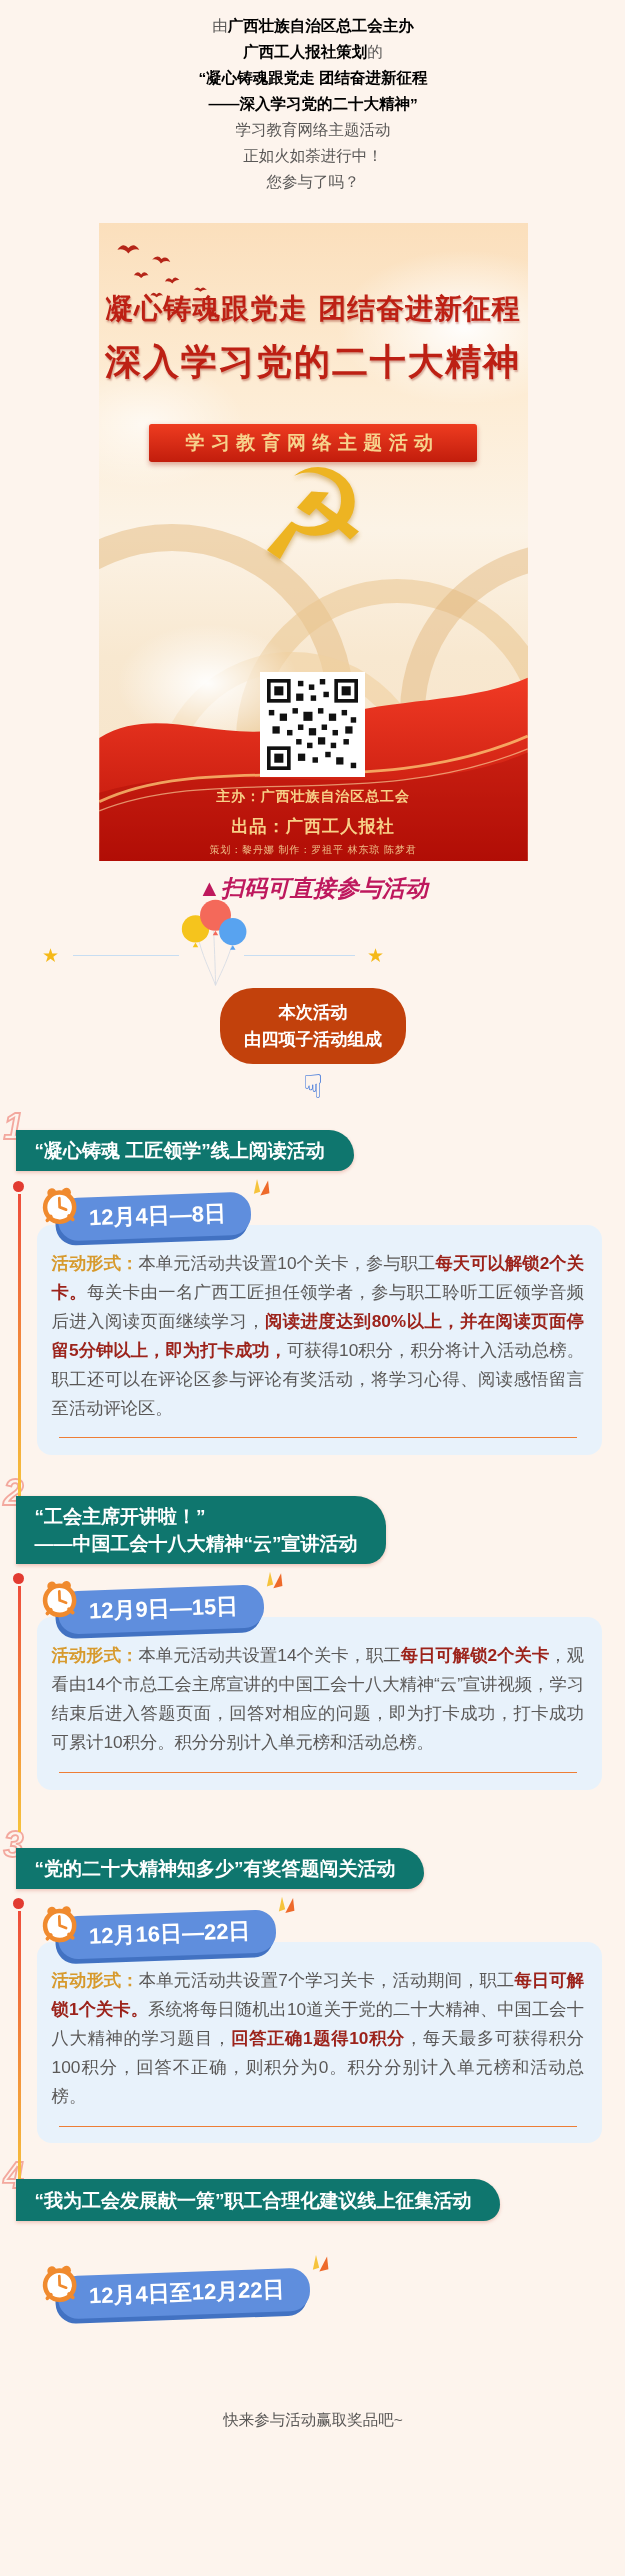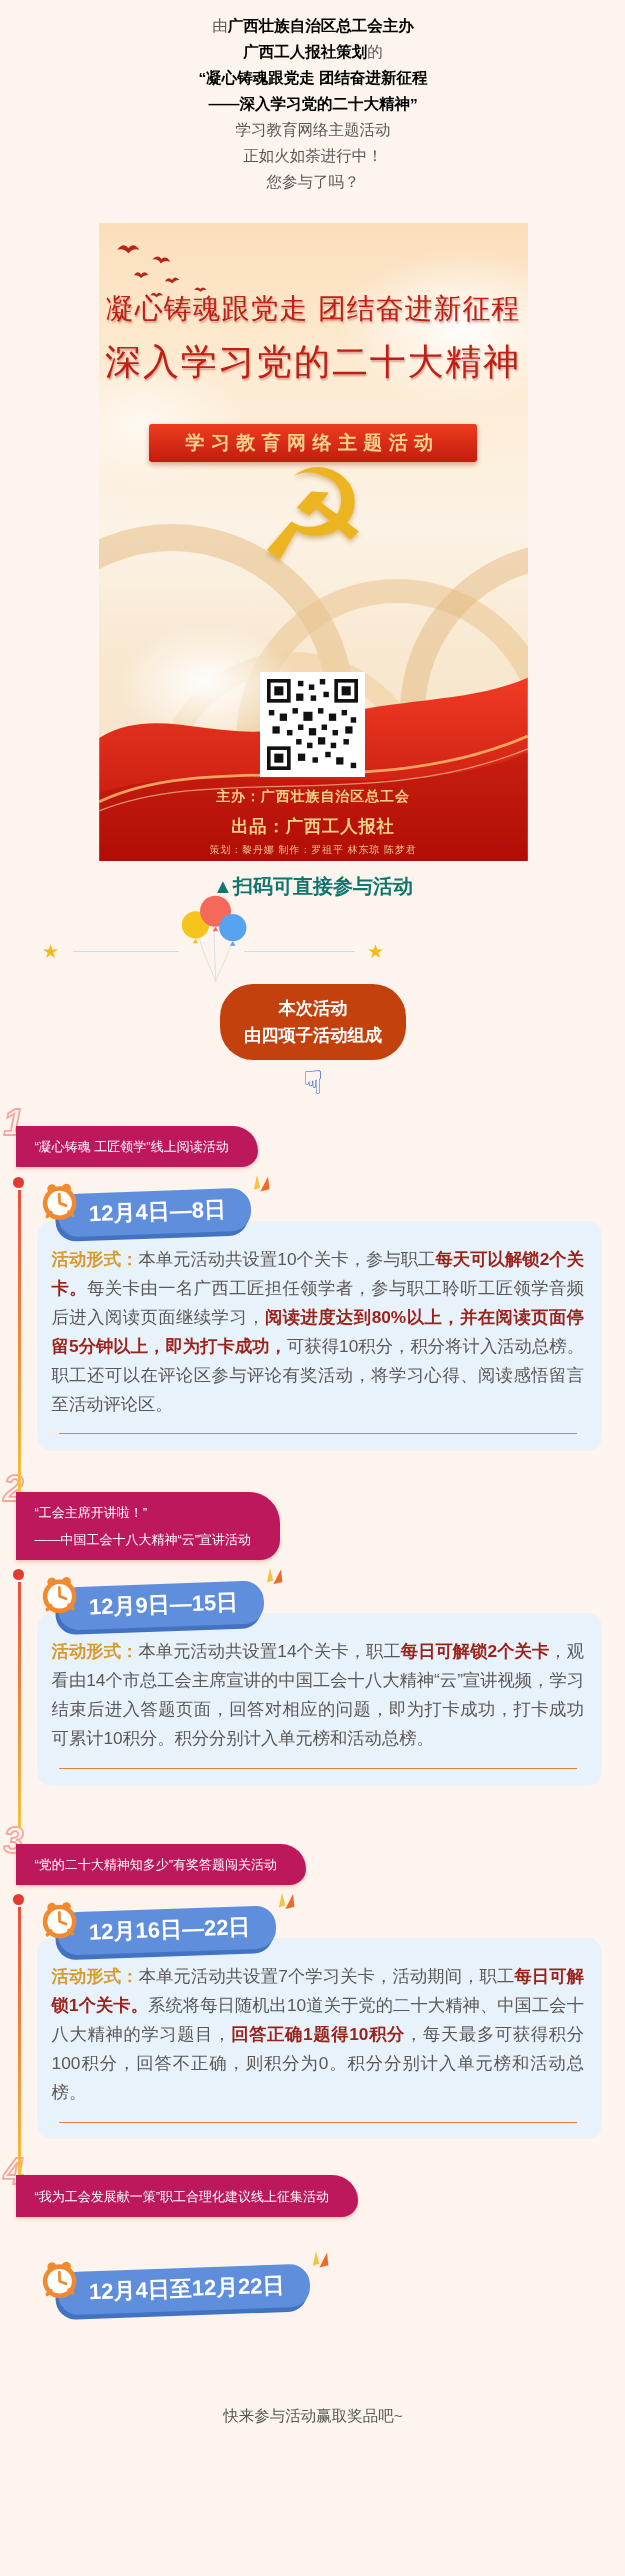--- a/index.html
+++ b/index.html
@@ -15,41 +15,41 @@
   .poster{width:429px;height:638px;margin:28px auto 0;position:relative;overflow:hidden;
     background:linear-gradient(180deg,#fbdfbc 0%,#fdecd4 26%,#fcf3e6 48%,#f8e8d0 68%,#f6e3c8 100%);}
   .p-cloud{position:absolute;border-radius:50%;background:radial-gradient(closest-side,rgba(255,255,255,.95),rgba(255,255,255,0));}
   .p-arc{position:absolute;border-radius:50%;border-style:solid;border-color:rgba(228,186,126,.5);}
   .p-arc.a1{width:310px;height:310px;border-width:27px;left:-109px;top:301px;}
   .p-arc.a2{width:274px;height:274px;border-width:24px;left:137px;top:356px;border-color:rgba(233,196,142,.55);}
   .p-arc.a3{width:292px;height:292px;border-width:25.5px;left:301px;top:319px;border-color:rgba(225,180,120,.45);}
   .p-arc.a4{width:237px;height:237px;border-width:20px;left:55px;top:429px;border-color:rgba(240,208,160,.6);}
   .birds{position:absolute;left:11px;top:14.6px;}
   .p-title{position:absolute;left:0;width:100%;text-align:center;
-    font-family:"DejaVu Serif","Liberation Serif",serif;font-weight:normal;color:#bd2014;
+    font-family:"DejaVu Serif","Liberation Serif",serif;font-weight:bold;color:#bd2014;
     text-shadow:0.9px 1.8px 1.8px rgba(140,25,15,.35);}
   .p-title.t1{top:67px;font-size:28px;letter-spacing:0.9px;}
   .p-title.t2{top:115px;font-size:36px;letter-spacing:1.8px;}
   .ribbon{position:absolute;left:50px;top:201px;width:328px;height:38px;line-height:38px;
     background:linear-gradient(180deg,#ee3c20,#c21d0c);text-align:center;color:#f6d28c;
     font-size:19px;font-weight:bold;letter-spacing:6.4px;border-radius:2.7px;
     box-shadow:0 2.7px 5.5px rgba(160,30,10,.35);}
   .ribbon::before,.ribbon::after{content:'';position:absolute;top:7.3px;width:14.6px;height:38px;background:#a41507;z-index:-1;}
   .ribbon::before{left:-9px;transform:skewY(-14deg);}
   .ribbon::after{right:-9px;transform:skewY(14deg);}
   .emblem{position:absolute;top:230px;left:0;width:100%;text-align:center;font-size:126px;line-height:1;
     color:#edb422;filter:drop-shadow(0 3.6px 2.7px rgba(170,110,0,.45));}
   .qr{position:absolute;top:449px;left:161px;width:91px;height:91px;background:#fff;padding:7.3px;z-index:3;}
   .wave-svg{position:absolute;bottom:0;left:0;z-index:2;}
   .p-host,.p-prod,.p-credits{position:absolute;left:0;width:100%;text-align:center;z-index:4;}
   .p-host{top:565px;color:#f7d088;font-size:14px;font-weight:bold;letter-spacing:0.9px;}
   .p-prod{top:591px;color:#f7d088;font-size:17.3px;font-weight:bold;letter-spacing:0.9px;}
   .p-credits{top:620px;color:#efc089;font-size:10px;letter-spacing:0.9px;}
   
-  .scan-tip{margin-top:12px;text-align:center;color:#0f766e;font-weight:bold;font-size:20px;}
+  .scan-tip{margin-top:12px;text-align:center;color:#be185d;font-weight:bold;font-size:23px;font-style:italic;}
   
   .divider-zone{position:relative;height:84px;}
   .d-star{position:absolute;top:40px;color:#f5b919;font-size:19px;}
   .d-star.s-left{left:42px;}
   .d-star.s-right{left:367px;}
   .d-line{position:absolute;top:51px;height:0.9px;background:#c7ddf2;}
   .d-line.l1{left:73px;width:106px;}
   .d-line.l2{left:244px;width:111px;}
   .balloons{position:absolute;left:177px;top:-5.5px;}
   
@@ -57,22 +57,22 @@
     text-align:center;border-radius:33px;padding:11px 24px;line-height:27px;}
   .hand{text-align:center;color:#2e6bd8;font-size:33px;line-height:35px;margin-top:5.5px;}
   
   .activity{position:relative;}
   .activity.a-1{margin-top:25.5px;}
   .activity.a-2{margin-top:41px;}
   .activity.a-3{margin-top:58px;}
   .activity.a-4{margin-top:36px;}
   .sec-num{position:absolute;left:3.6px;top:-24px;z-index:0;font-size:36px;font-weight:bold;font-style:italic;
     color:#fdf4ed;-webkit-text-stroke:1.8px #f3a89e;}
-  .banner{position:relative;z-index:1;display:inline-block;margin-left:16.4px;background:#be185d;color:#fff;
-    font-weight:normal;font-size:13px;line-height:27px;padding:7.3px 29px 7.3px 18px;border-radius:0 31px 20px 0;
+  .banner{position:relative;z-index:1;display:inline-block;margin-left:16.4px;background:#0f766e;color:#fff;
+    font-weight:bold;font-size:19px;line-height:27px;padding:7.3px 29px 7.3px 18px;border-radius:0 31px 20px 0;
     box-shadow:0 1.8px 3.6px rgba(200,60,40,.25);}
   .banner-sub:empty{display:none;}
   .date-row{position:relative;margin:24px 0 0 58px;height:42px;z-index:2;}
   .a-4 .date-row{margin-top:51px;}
   .date-badge{position:absolute;left:0;top:0;transform:rotate(-2deg);background:#5f8edd;
     box-shadow:-2.7px 4.6px 0 #4272c2;color:#fff;font-weight:bold;font-size:22px;
     padding:6.4px 25.5px 6.4px 31px;border-radius:20px;white-space:nowrap;}
   .clock{position:absolute;left:-18px;top:-12.8px;z-index:3;}
   .sparkle{position:absolute;right:-22px;top:-16.4px;}
   .box{position:relative;margin:-12.8px 24px 0 37px;background:#e8f2fb;border-radius:14.6px;

